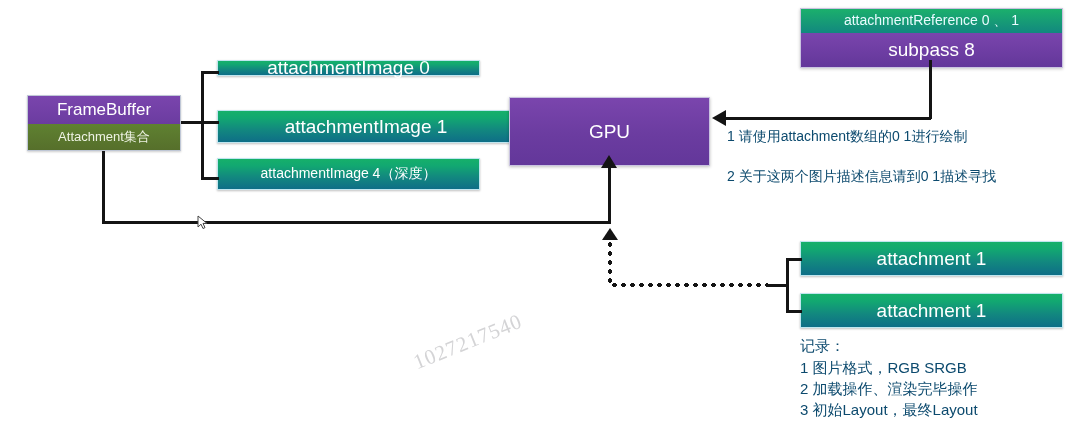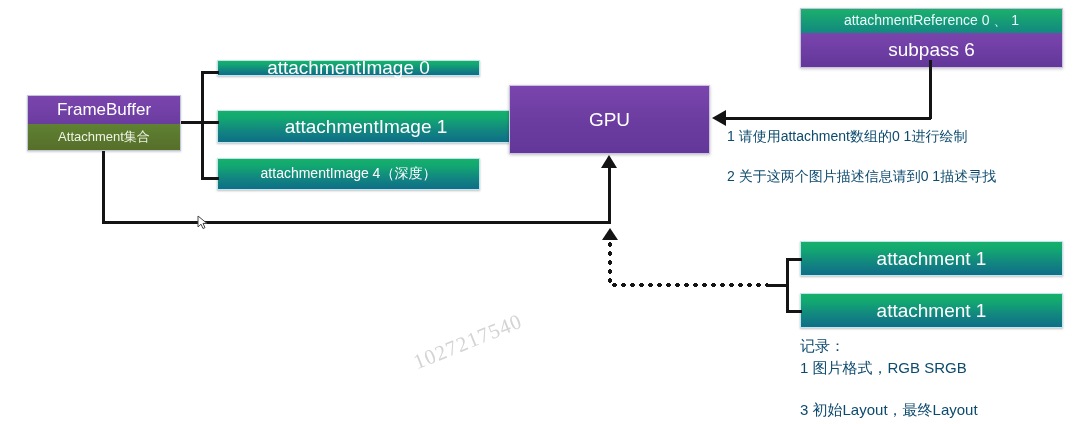--- a/index.html
+++ b/index.html
@@ -14,20 +14,21 @@
   
   .box{position:absolute;box-sizing:border-box;display:flex;align-items:center;justify-content:center;color:#ffffff;white-space:nowrap;}
   .grad-green{
     background:linear-gradient(180deg,#16b06a 0%,#12a871 22%,#12887f 60%,#0e6e87 100%);
     border:1px solid #bfe6ef;
     box-shadow:0 1px 2px rgba(0,0,0,.25);
   }
   .purple{
     background:linear-gradient(180deg,#7a45ad 0%,#6b3ca0 55%,#63379a 100%);
     border:1px solid #c9c3e0;
+    margin-top:12px;
   }
 
   
   #framebuffer{position:absolute;left:27px;top:95px;width:154px;height:56px;
      box-sizing:border-box;border:1px solid #bfc7d6;box-shadow:0 1px 2px rgba(0,0,0,.2);}
   #fb-title{position:absolute;left:0;top:0;right:0;height:28px;display:flex;align-items:center;justify-content:center;
      background:linear-gradient(180deg,#7a45ad 0%,#6b3ca0 100%);color:#fff;font-size:17px;}
   #fb-sub{position:absolute;left:0;top:28px;right:0;bottom:0;display:flex;align-items:center;justify-content:center;
      background:linear-gradient(180deg,#5f8131 0%,#566f2b 100%);color:#eef3e4;font-size:13px;}
 
@@ -89,21 +90,21 @@
 
   <div class="ln vl" style="left:102px;top:151px;height:73px;"></div>
   <div class="ln hl" style="left:102px;top:221px;width:509px;"></div>
   <div class="ln vl" style="left:608px;top:167px;height:57px;"></div>
   <div class="arrow-up" style="left:601px;top:155px;"></div>
 
   <div style="position:absolute;left:800px;top:8px;width:263px;height:60px;box-sizing:border-box;border:1px solid #c9c3e0;box-shadow:0 1px 3px rgba(0,0,0,.22);">
     <div style="position:absolute;left:0;top:0;right:0;height:24px;display:flex;align-items:center;justify-content:center;
                 background:linear-gradient(180deg,#1bb06c 0%,#12887f 100%);color:#e9fbff;font-size:14px;white-space:nowrap;">attachmentReference 0 、 1</div>
     <div style="position:absolute;left:0;top:24px;right:0;bottom:0;display:flex;align-items:center;justify-content:center;
-                background:linear-gradient(180deg,#7a45ad 0%,#63379a 100%);color:#ffffff;font-size:19px;">subpass 6</div>
+                background:linear-gradient(180deg,#7a45ad 0%,#63379a 100%);color:#ffffff;font-size:19px;">subpass 8</div>
   </div>
 
   <div class="ln vl" style="left:929px;top:60px;height:59px;"></div>
   <div class="ln hl" style="left:726px;top:117px;width:205px;"></div>
   <div class="arrow-left" style="left:712px;top:110px;"></div>
 
   <div class="note" style="left:727px;top:128px;font-size:14px;">1 请使用attachment数组的0 1进行绘制</div>
   <div class="note" style="left:727px;top:168px;font-size:14px;">2 关于这两个图片描述信息请到0 1描述寻找</div>
 
   <div class="box grad-green" style="left:800px;top:241px;width:263px;height:35px;font-size:19px;">
@@ -117,20 +118,21 @@
   <div class="ln hl" style="left:786px;top:258px;width:16px;"></div>
   <div class="ln hl" style="left:786px;top:310px;width:16px;"></div>
   <div class="ln hl" style="left:766px;top:284px;width:22px;"></div>
 
   <div class="dotline-h" style="left:610px;top:283px;width:158px;"></div>
   <div class="dotline-v" style="left:608px;top:240px;height:46px;"></div>
   <div class="arrow-up-hollow" style="left:602px;top:228px;"></div>
 
   <div class="note" style="left:800px;top:337px;font-size:15px;">记录：</div>
   <div class="note" style="left:800px;top:359px;font-size:15px;">1 图片格式，RGB SRGB</div>
+  <div class="note" style="left:800px;top:380px;font-size:15px;">2 加载操作、渲染完毕操作</div>
   <div class="note" style="left:800px;top:401px;font-size:15px;">3 初始Layout，最终Layout</div>
 
   <div id="watermark">1027217540</div>
 
   <svg id="cursor" viewBox="0 0 12 16">
     <path d="M1,1 L1,12 L4,9.2 L6,13.5 L8,12.6 L6,8.4 L10,8.4 Z" fill="#ffffff" stroke="#444444" stroke-width="1"></path>
   </svg>
 
 </div>
 

